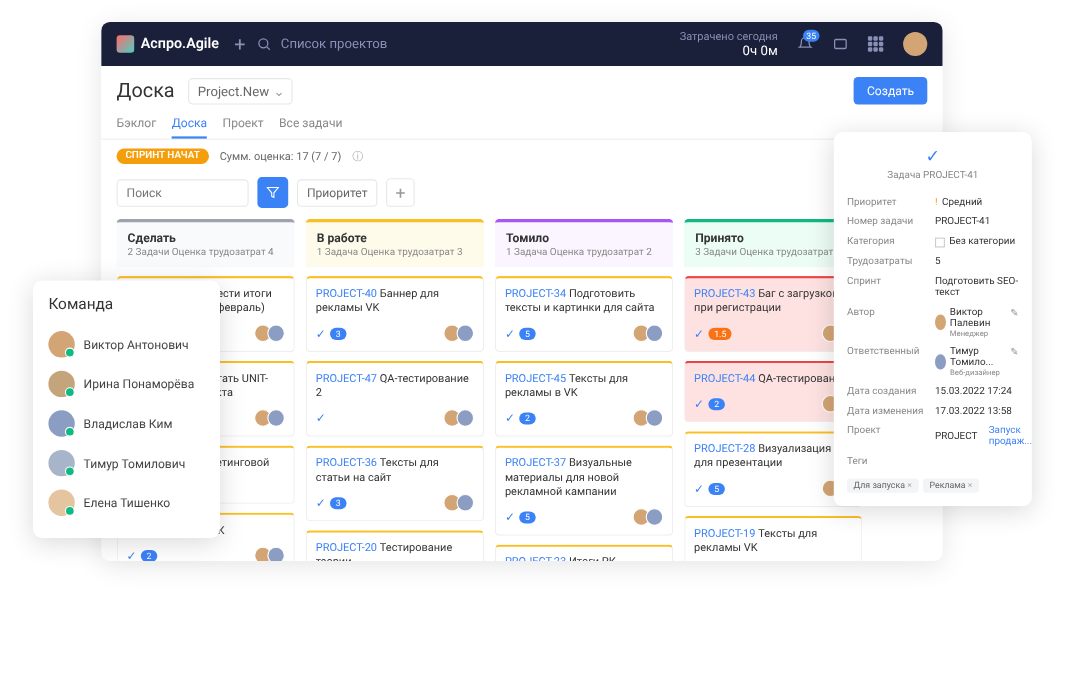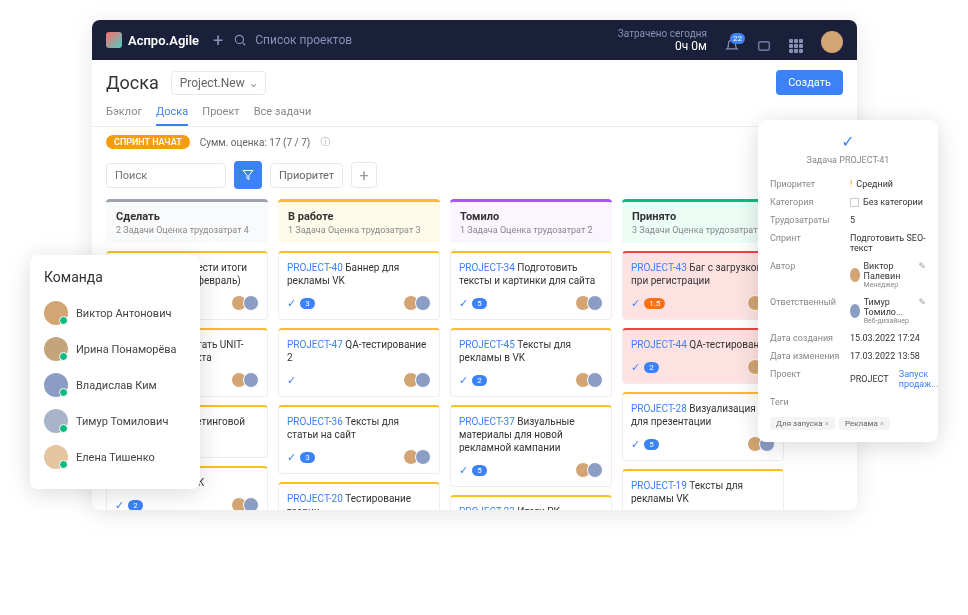--- a/index.html
+++ b/index.html
@@ -4,21 +4,21 @@
 <style>
 *{box-sizing:border-box;margin:0;padding:0;font-family:-apple-system,BlinkMacSystemFont,'Segoe UI',Roboto,sans-serif}
 body{background:#fff;width:968px;height:615px;position:relative;overflow:hidden}
 .app{position:absolute;left:92px;top:20px;width:765px;height:490px;background:#fff;border-radius:8px;box-shadow:0 4px 24px rgba(0,0,0,.1);overflow:hidden}
 .topbar{background:#1a1f3a;height:40px;display:flex;align-items:center;padding:0 14px;color:#fff}
 .logo{display:flex;align-items:center;gap:6px;font-size:13px;font-weight:600}
 .logo-icon{width:16px;height:16px;background:linear-gradient(135deg,#ff6b6b,#4ecdc4);border-radius:3px}
 .topbar-plus{margin-left:14px;color:#8890b5;font-size:18px;cursor:pointer}
 .topbar-search{margin-left:10px;color:#8890b5}
 .topbar-projects{margin-left:8px;color:#8890b5;font-size:12px}
-.topbar-right{margin-left:auto;display:flex;align-items:flex-end;gap:18px;font-size:10px}
+.topbar-right{margin-left:auto;display:flex;align-items:center;gap:18px;font-size:10px}
 .time-box{text-align:right;color:#8890b5}
 .time-val{color:#fff;font-weight:400;font-size:12px}
 .notif{position:relative;color:#8890b5}
 .badge-blue{position:absolute;top:-6px;right:-6px;background:#3b82f6;color:#fff;font-size:8px;padding:1px 3px;border-radius:6px}
 .grid-icon{width:14px;height:14px;display:grid;grid-template-columns:1fr 1fr 1fr;gap:1px}
 .grid-icon span{background:#8890b5;border-radius:1px}
 .avatar-sm{width:22px;height:22px;border-radius:50%;background:#d4a574}
 .subheader{padding:10px 14px 0;display:flex;align-items:center;gap:12px}
 .board-title{font-size:18px;font-weight:400;color:#333}
 .project-select{font-size:12px;color:#666;padding:4px 20px 4px 8px;border:1px solid #e5e7eb;border-radius:4px;background:#fff;position:relative}
@@ -98,21 +98,21 @@
     <span class="topbar-projects">Список проектов</span>
     <div class="topbar-right">
       <div class="time-box">
         <div>Затрачено сегодня</div>
         <div class="time-val">0ч 0м</div>
       </div>
       <span class="notif">
           <svg width="14" height="14" viewBox="0 0 24 24" fill="none" stroke="currentColor" stroke-width="2">
             <path d="M18 8A6 6 0 0 0 6 8c0 7-3 9-3 9h18s-3-2-3-9"></path>
           </svg>
-          <span class="badge-blue">22</span>
+          <span class="badge-blue">35</span>
         </span>
       <span class="notif">
           <svg width="14" height="14" viewBox="0 0 24 24" fill="none" stroke="currentColor" stroke-width="2">
             <rect x="3" y="5" width="18" height="14" rx="2"></rect>
           </svg>
         </span>
       <div class="grid-icon">
           <span></span>
           <span></span>
           <span></span>
@@ -388,20 +388,24 @@
     <div class="detail-sub"><span>Задача</span>&nbsp;<span>PROJECT-41</span></div>
   </div>
   <div class="detail-row">
       <span class="detail-label">Приоритет</span>
       <span class="detail-val">
         <span class="prio-icon">!</span>
         <span>Средний</span>
       </span>
     </div>
   <div class="detail-row">
+      <span class="detail-label">Номер задачи</span>
+      <span class="detail-val">PROJECT-41</span>
+    </div>
+  <div class="detail-row">
       <span class="detail-label">Категория</span>
       <span class="detail-val">
         <span class="cat-box"></span>
         <span>Без категории</span>
       </span>
     </div>
   <div class="detail-row">
       <span class="detail-label">Трудозатраты</span>
       <span class="detail-val">5</span>
     </div>

